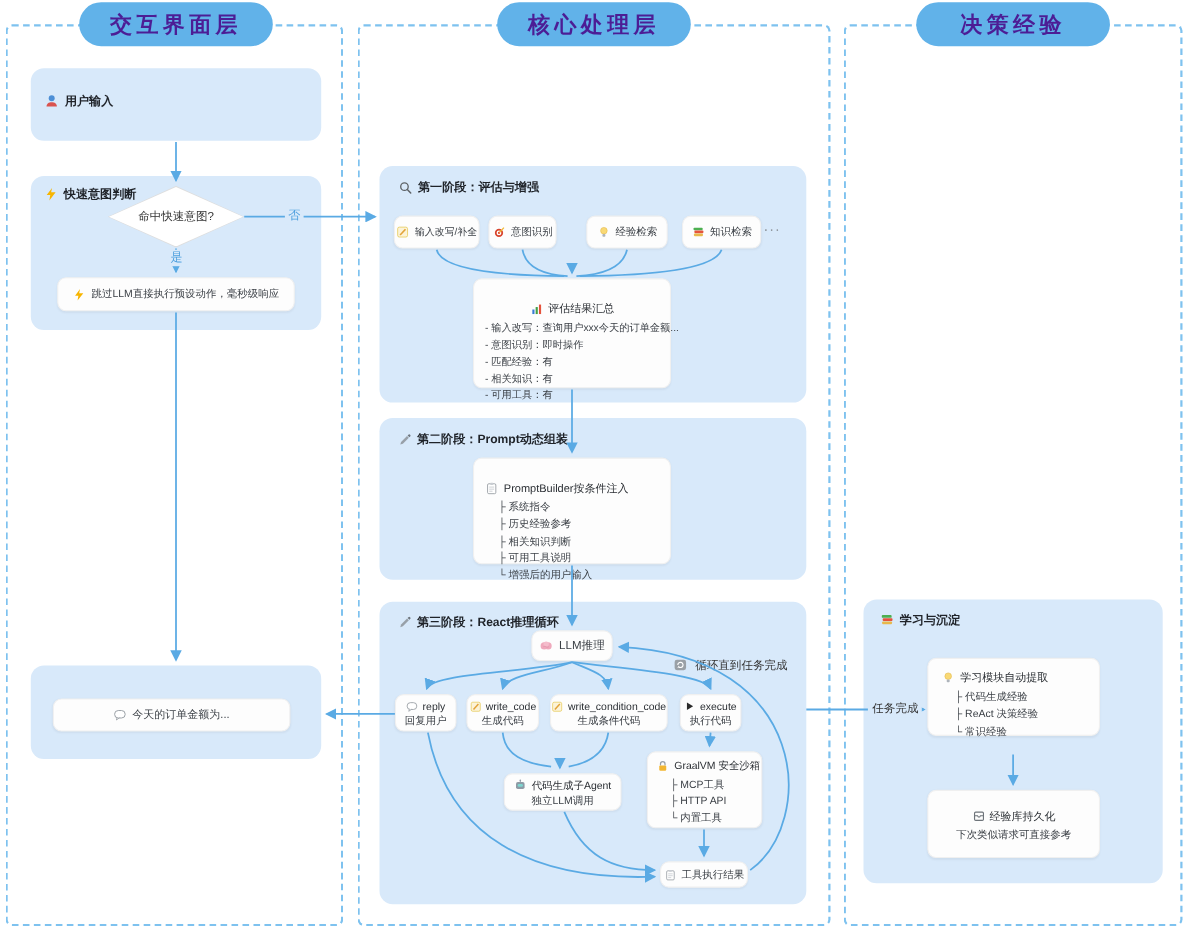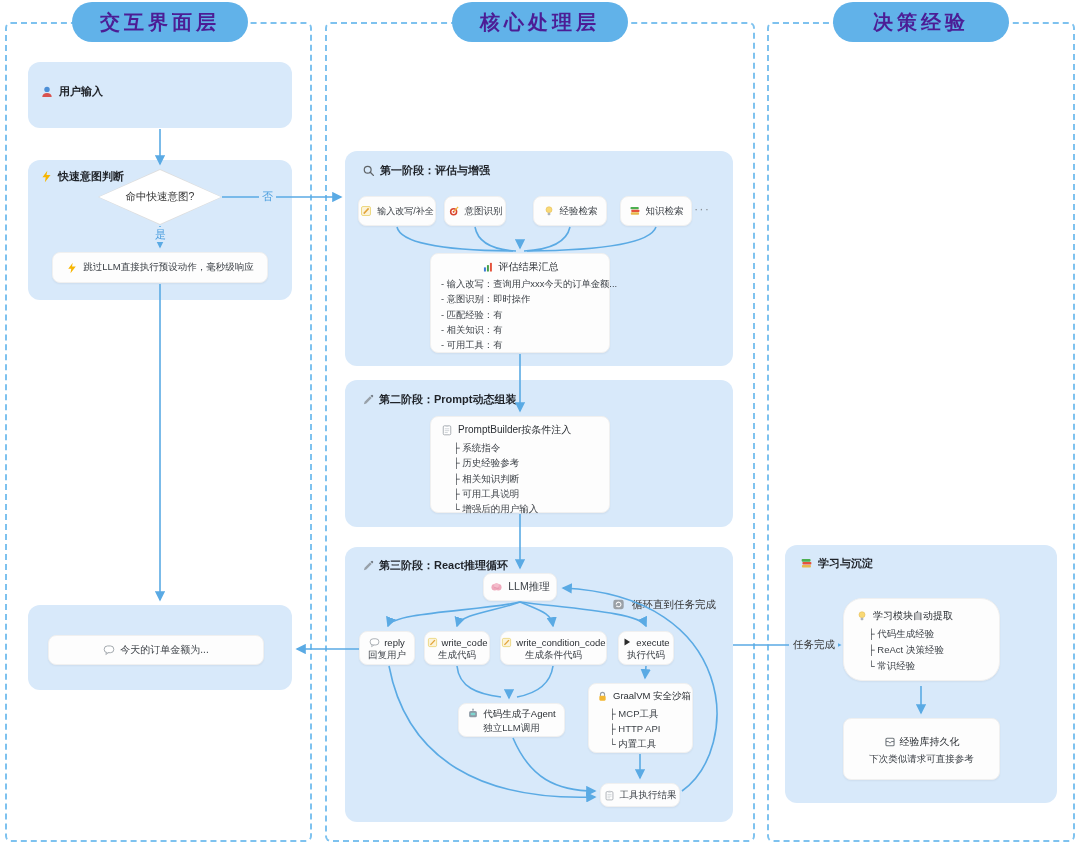--- a/index.html
+++ b/index.html
@@ -10,21 +10,21 @@
   .panel-mid{left:325px;width:430px;}
   .panel-right{left:767px;width:308px;}
   .pill{position:absolute;top:2px;height:40px;border-radius:21px;background:#61B2E9;color:#4c1d95;
         font-weight:bold;font-size:20px;letter-spacing:4px;display:flex;align-items:center;justify-content:center;z-index:4;}
   .bb{position:absolute;background:#D8E9FA;border-radius:12px;z-index:1;}
   .bt{position:absolute;display:flex;align-items:center;gap:5px;font-size:11px;font-weight:bold;color:#1F2329;white-space:nowrap;z-index:3;}
   .wc{position:absolute;background:#FDFDFD;border:1px solid #F0F0F0;border-radius:8px;box-sizing:border-box;
       display:flex;align-items:center;justify-content:center;gap:5px;font-size:9.5px;color:#3A3F45;
       box-shadow:0 1px 2px rgba(0,0,0,.05);white-space:nowrap;z-index:3;}
   .wcv{position:absolute;background:#FDFDFD;border:1px solid #F0F0F0;border-radius:8px;box-sizing:border-box;
-      padding:6px 10px;font-size:9.5px;color:#3A3F45;box-shadow:0 1px 2px rgba(0,0,0,.05);z-index:3;}
+      padding:20px 10px;font-size:9.5px;color:#3A3F45;box-shadow:0 1px 2px rgba(0,0,0,.05);z-index:3;}
   .wcv .head{display:flex;align-items:center;gap:5px;justify-content:center;font-size:10px;color:#2A2E33;margin-bottom:3px;white-space:nowrap;}
   .wcv .head.left{justify-content:flex-start;}
   .wcv .ln{line-height:15.3px;white-space:nowrap;}
   .wcv .ind{padding-left:12px;}
   .action{flex-direction:column;gap:1px;padding-top:2px;}
   .action .a1{display:flex;align-items:center;gap:4px;font-size:9.5px;color:#2A2E33;}
   .action .a2{font-size:9.5px;color:#3A3F45;}
   .diamond-o{position:absolute;left:98px;top:169px;width:124px;height:56px;background:#DEDEDE;
       clip-path:polygon(50% 0,100% 50%,50% 100%,0 50%);z-index:3;}
   .diamond-i{position:absolute;left:1px;top:1px;width:122px;height:54px;background:#fff;
@@ -286,21 +286,21 @@
   <div class="bb" style="left:785px;top:545px;width:272px;height:258px;"></div>
   <div class="bt" style="left:800px;top:556px;">
     <svg class="ic" width="13" height="13" viewBox="0 0 16 16">
         <rect x="2" y="2.6" width="11" height="3.1" rx="1" fill="#4CAF50"></rect>
         <rect x="3" y="6.2" width="11" height="3.1" rx="1" fill="#E5533C"></rect>
         <rect x="2.4" y="9.8" width="11" height="3.1" rx="1" fill="#E8B84B"></rect>
       </svg>
     <span>学习与沉淀</span>
   </div>
 
-  <div class="wcv" style="left:843px;top:598px;width:157px;height:83px;padding:10px 12px;border-radius:19px;">
+  <div class="wcv" style="left:843px;top:598px;width:157px;height:71px;padding:10px 12px;">
     <div class="head left">
       <svg class="ic" width="12" height="12" viewBox="0 0 16 16">
           <circle cx="8" cy="6.3" r="4" fill="#F9D975" stroke="#E3B94C" stroke-width="0.7"></circle>
           <rect x="6.2" y="10.4" width="3.6" height="3.2" rx="1.1" fill="#AEB4BB"></rect>
         </svg>
       <span>学习模块自动提取</span>
     </div>
     <div class="ln ind" style="line-height:16px;">├ 代码生成经验</div>
     <div class="ln ind" style="line-height:16px;">├ ReAct 决策经验</div>
     <div class="ln ind" style="line-height:16px;">└ 常识经验</div>

